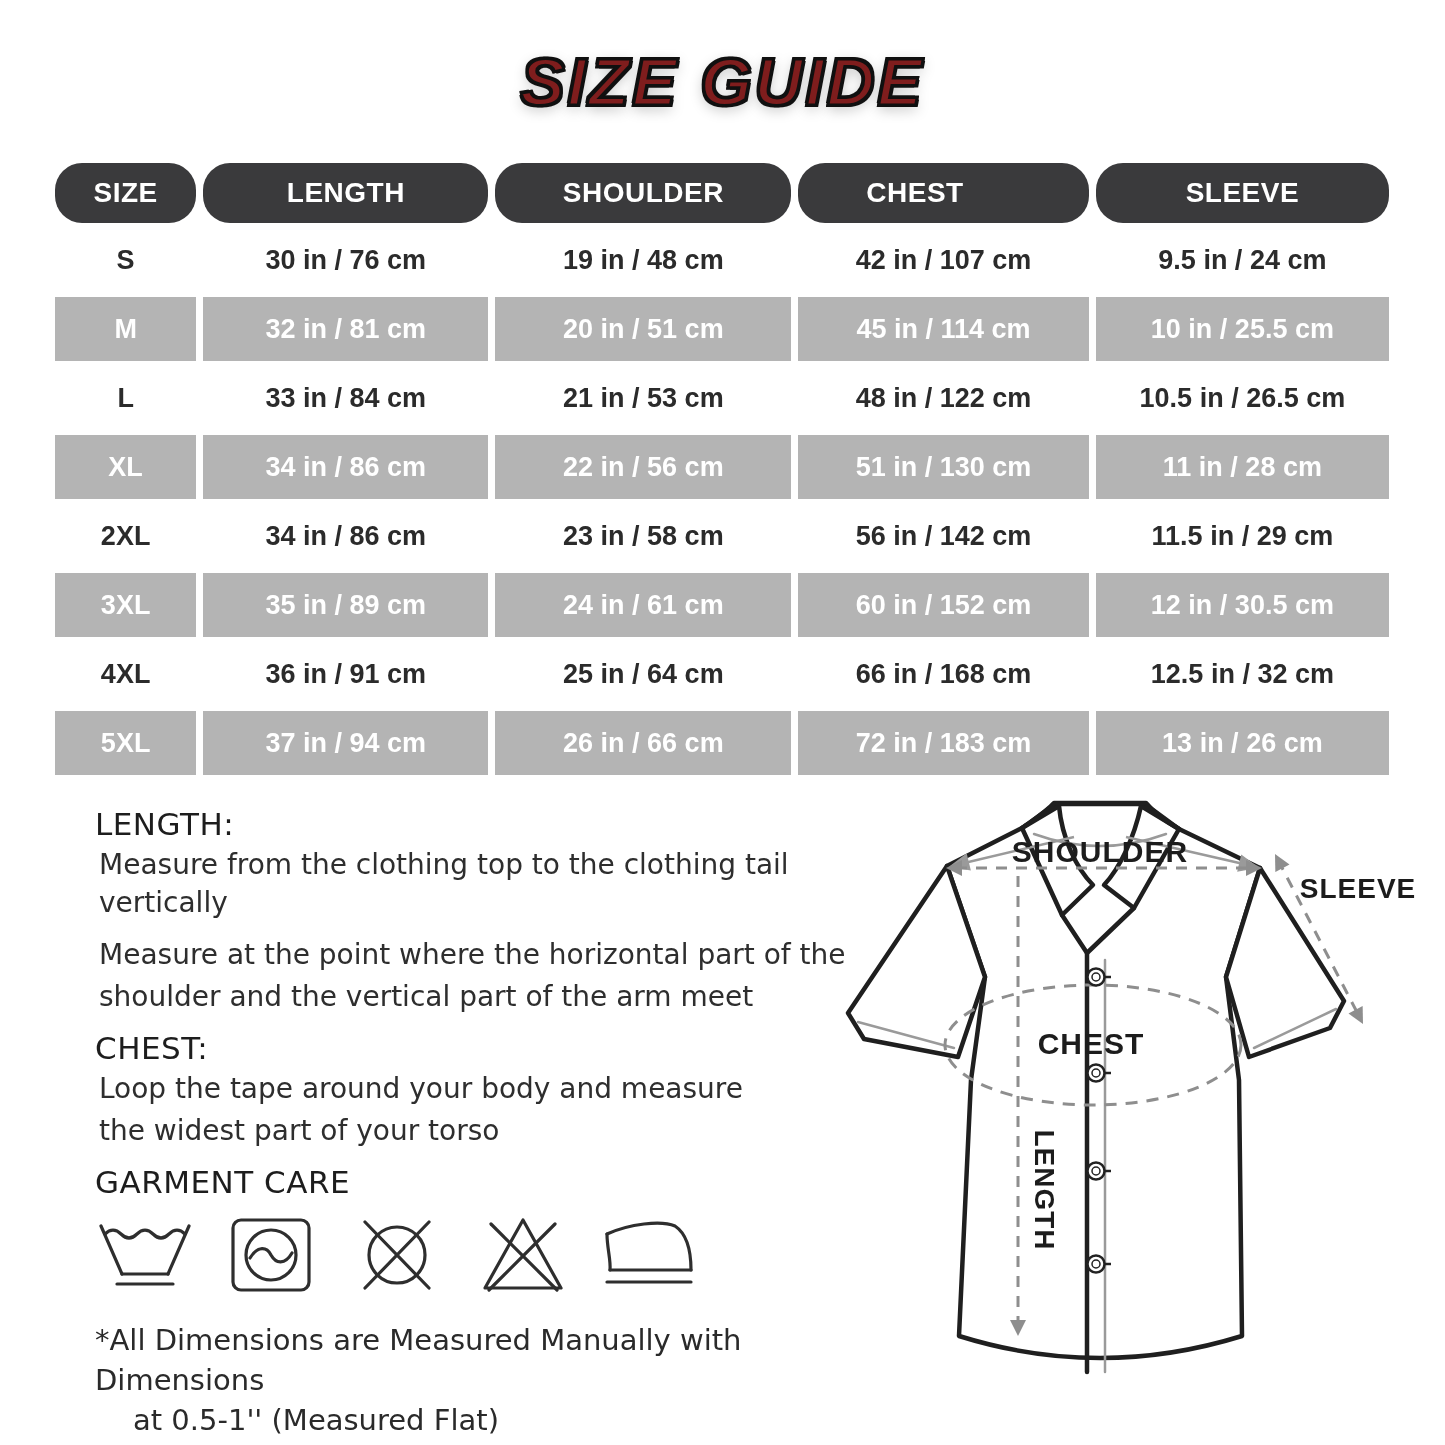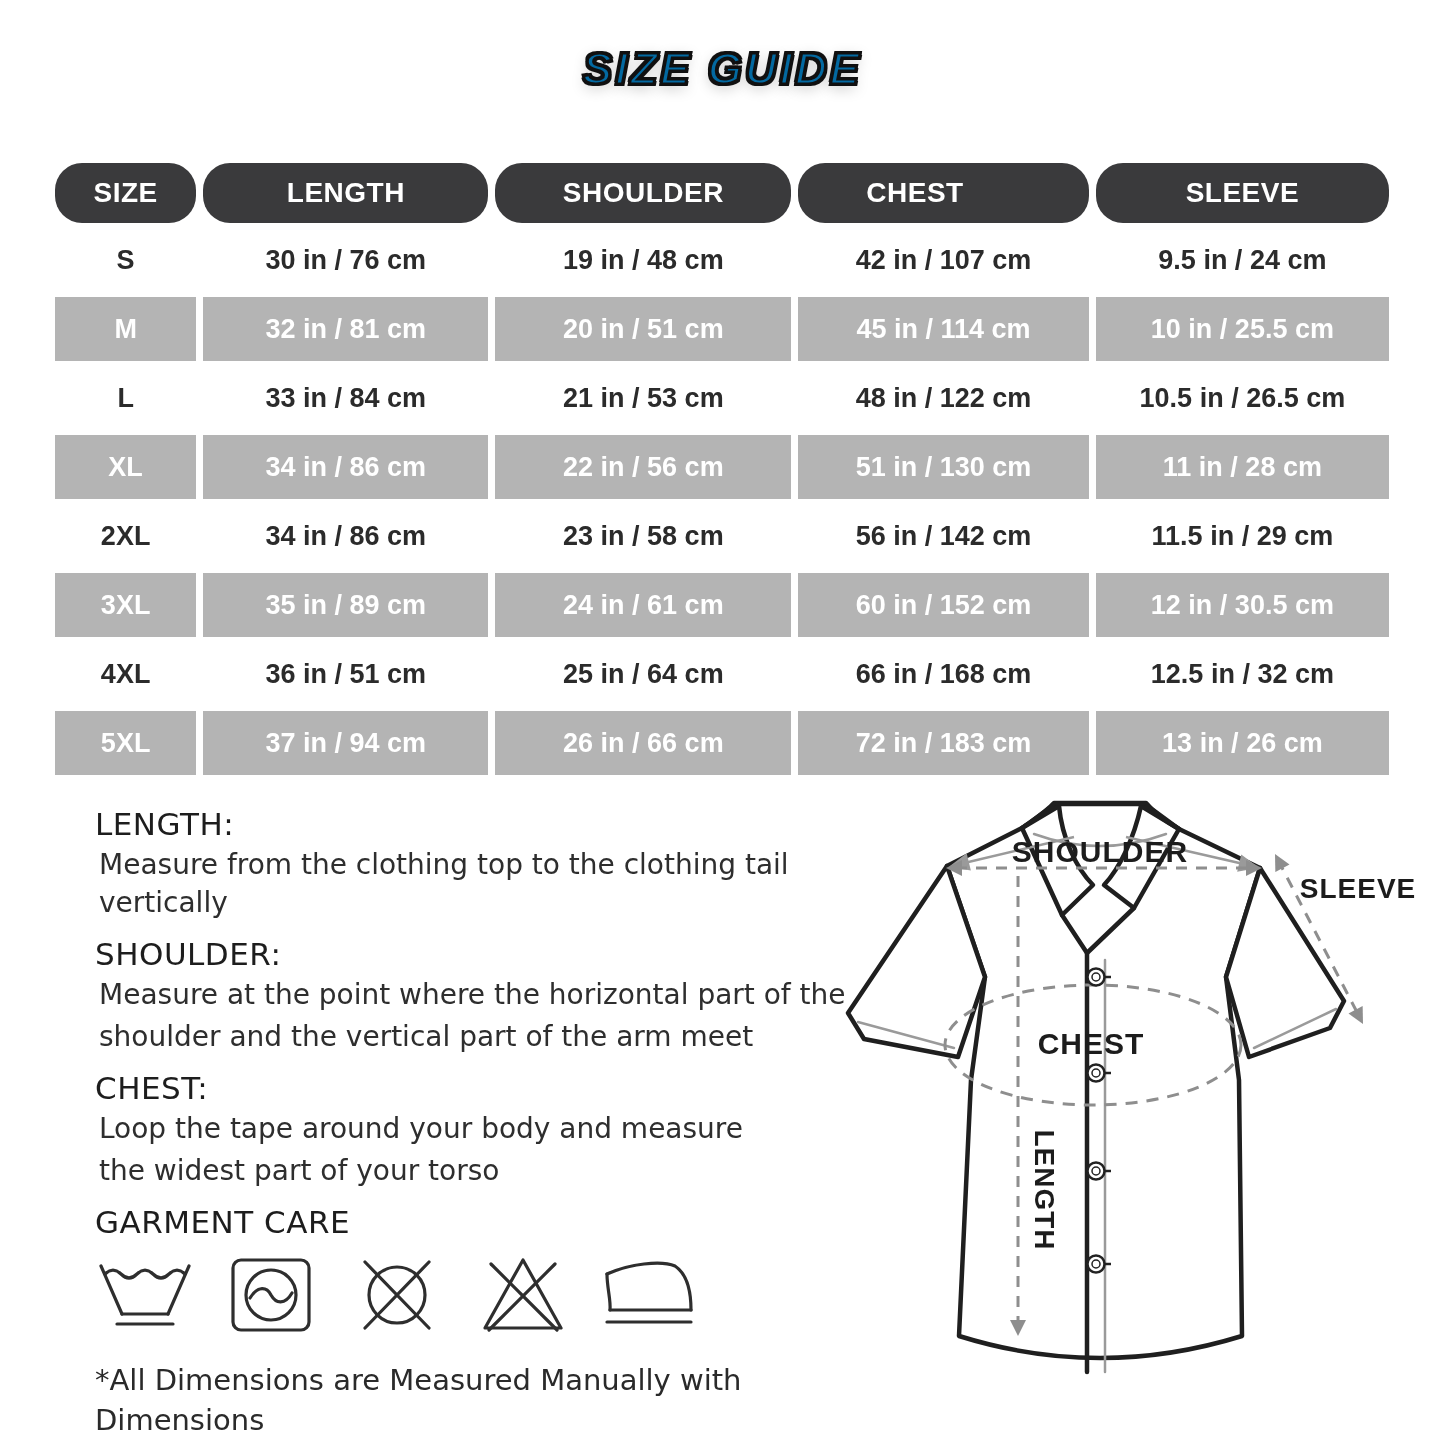--- a/index.html
+++ b/index.html
@@ -2,21 +2,21 @@
 <html><head>
 <meta charset="utf-8">
 <style>
   html,body{margin:0;padding:0;background:#fff;}
   .stage{position:relative;width:1445px;height:1445px;background:#ffffff;overflow:hidden;
          font-family:"Liberation Sans",sans-serif;}
 
   
   .title{position:absolute;top:44px;left:0;width:100%;text-align:center;
          font-family:"Liberation Sans",sans-serif;font-style:italic;font-weight:900;
-         font-size:44px;letter-spacing:3px;color:#0369a1;
+         font-size:66px;letter-spacing:3px;color:#7f1d1d;
          -webkit-text-stroke:3px #101010;
          text-shadow:-2px -2px 0 #111,2px -2px 0 #111,-2px 2px 0 #111,2px 2px 0 #111,
                      0 4px 14px rgba(0,0,0,.28);}
 
   
   .size-table{position:absolute;left:48px;top:158px;width:1348px;
               border-collapse:separate;border-spacing:7px 5px;table-layout:fixed;}
   .size-table th{background:#3a3a3c;color:#fff;font-size:28px;font-weight:bold;
                  height:58px;text-align:center;letter-spacing:.5px;border-radius:27px;}
   .size-table th.th-chest{padding-right:58px;}
@@ -102,42 +102,41 @@
       </tr>
       <tr class="gray">
         <td>3XL</td>
         <td>35 in / 89 cm</td>
         <td>24 in / 61 cm</td>
         <td>60 in / 152 cm</td>
         <td>12 in / 30.5 cm</td>
       </tr>
       <tr>
         <td>4XL</td>
-        <td>36 in / 51 cm</td>
+        <td>36 in / 91 cm</td>
         <td>25 in / 64 cm</td>
         <td>66 in / 168 cm</td>
         <td>12.5 in / 32 cm</td>
       </tr>
       <tr class="gray">
         <td>5XL</td>
         <td>37 in / 94 cm</td>
         <td>26 in / 66 cm</td>
         <td>72 in / 183 cm</td>
         <td>13 in / 26 cm</td>
       </tr>
     </tbody>
   </table>
 
   <div class="left-col">
     <div class="m-sec">
       <p class="m-head">LENGTH:</p>
       <p class="m-line">Measure from the clothing top to the clothing tail vertically</p>
     </div>
     <div class="m-sec">
-      <p class="m-head">SHOULDER:</p>
       <p class="m-line">Measure at the point where the horizontal part of the</p>
       <p class="m-line">shoulder and the vertical part of the arm meet</p>
     </div>
     <div class="m-sec">
       <p class="m-head">CHEST:</p>
       <p class="m-line">Loop the tape around your body and measure</p>
       <p class="m-line">the widest part of your torso</p>
     </div>
 
     <p class="m-head">GARMENT CARE</p>

